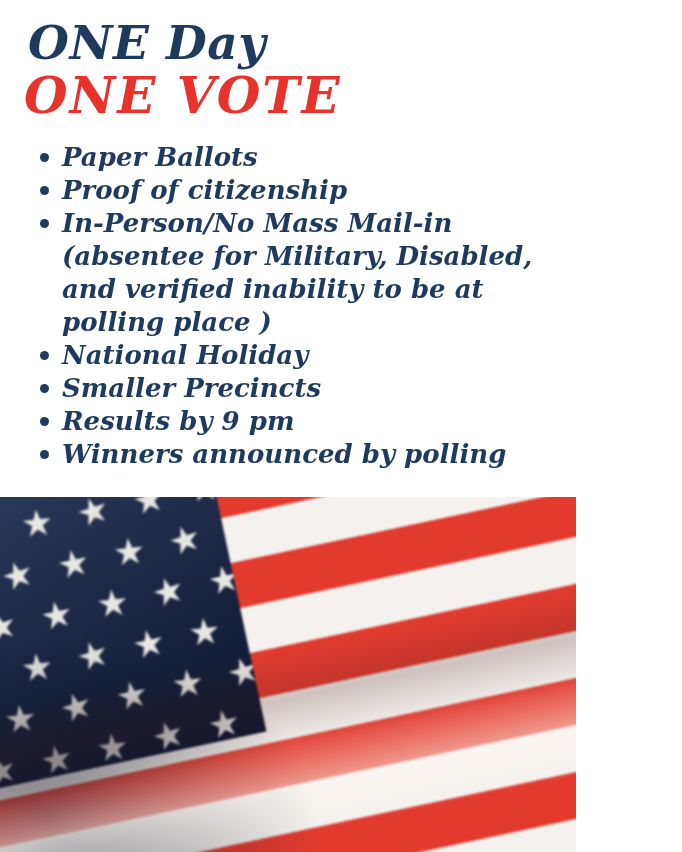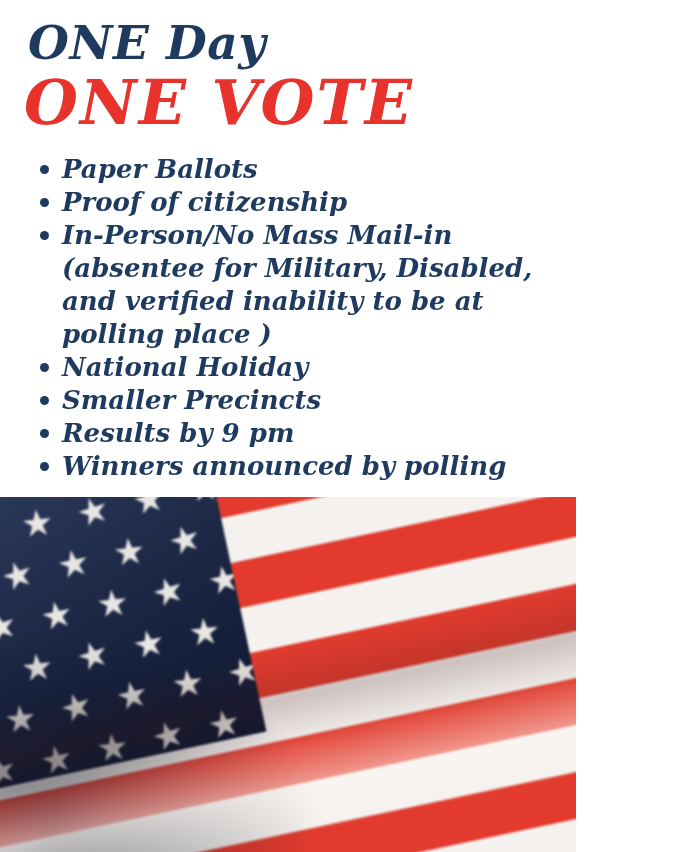--- a/index.html
+++ b/index.html
@@ -18,21 +18,21 @@
     font-weight: 700;
     font-size: 47px;
     line-height: 1.15;
     letter-spacing: 0.5px;
     color: var(--title-navy, #1e3a5f);
   }
   .title-secondary {
     margin: 0 0 0 24px;
     font-style: italic;
     font-weight: 700;
-    font-size: 62px;
+    font-size: 50px;
     line-height: 1.05;
     letter-spacing: 2px;
     color: var(--title-red, #e8332d);
   }
   .agenda-list {
     margin: 18px 0 0 0;
     padding-left: 62px;
     list-style: none;
   }
   .agenda-list li {

